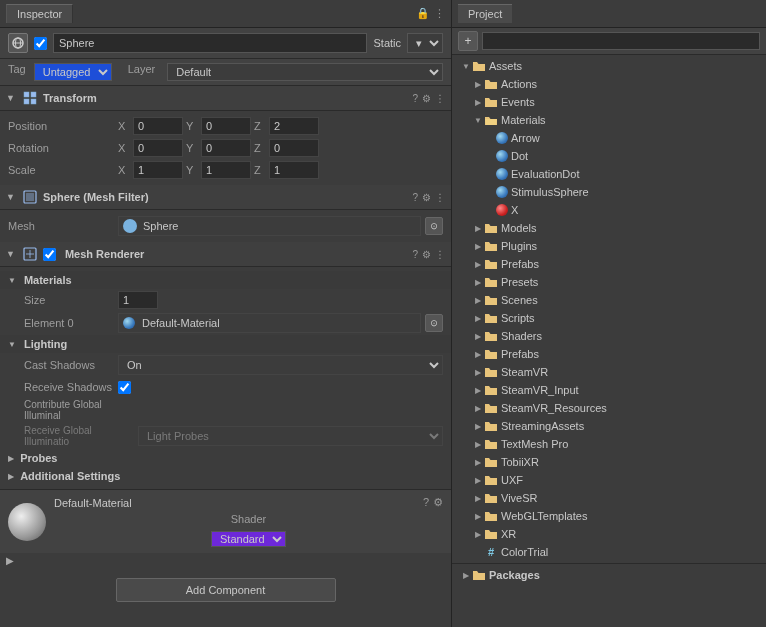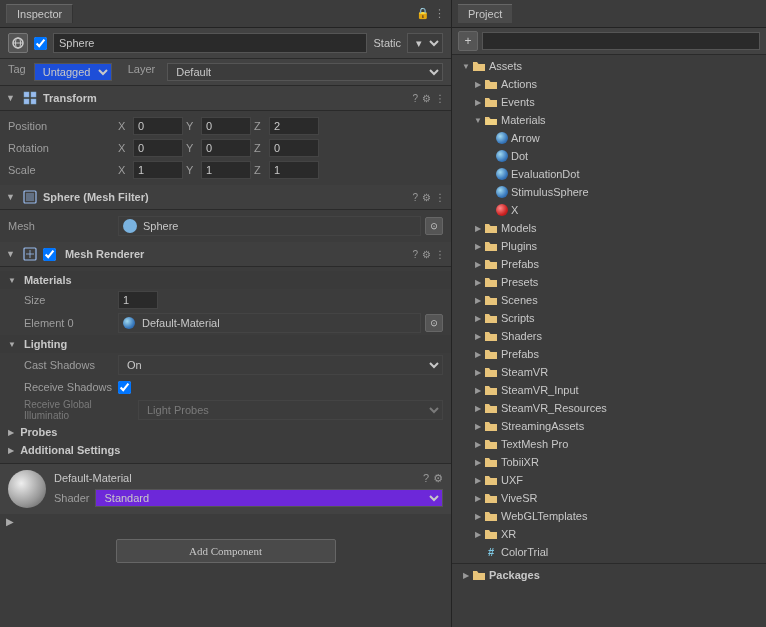--- a/index.html
+++ b/index.html
@@ -304,21 +304,20 @@
     .add-component-btn {
       background: #4a4a4a;
       border: 1px solid #666;
       color: #c8c8c8;
       font-size: 11px;
       padding: 5px 12px;
       width: 220px;
       text-align: center;
       cursor: pointer;
       border-radius: 2px;
-      font-family: Liberation Serif, serif;
     }
 
     
     .material-section {
       background: #424242;
       padding: 6px 8px;
       display: flex;
       align-items: center;
       gap: 8px;
       border-top: 1px solid #2a2a2a;
@@ -339,20 +338,21 @@
     .material-name {
       font-size: 11px;
       color: #c8c8c8;
     }
 
     .shader-row {
       display: flex;
       align-items: center;
       gap: 6px;
       margin-top: 4px;
+      flex-direction: column;
     }
 
     .shader-dropdown {
       flex: 1;
       background: #6d28d9;
       border: 1px solid #555;
       color: #c8c8c8;
       font-size: 11px;
       height: 18px;
       padding: 0 4px;
@@ -709,20 +709,23 @@
           <option>Two Sided</option>
           <option>Shadows Only</option>
         </select>
       </div>
 
       <div class="field-row">
         <span class="field-name" style="padding-left:16px;">Receive Shadows</span>
         <input type="checkbox" checked="" style="">
       </div>
 
+      <div class="field-row">
+        <span class="field-name" style="padding-left:16px;font-size:10px;width:130px;">Contribute Global Illuminal</span>
+      </div>
 
       <div class="field-row">
         <span class="field-name" style="padding-left:16px;font-size:10px;width:130px;color:#7a7a7a;">Receive Global Illuminatio</span>
         <select class="full-dropdown" style="color:#7a7a7a;">
           <option>Light Probes</option>
         </select>
       </div>
 
       <div class="group-row">
         <span style="color:#aaa;font-size:8px;margin-right:6px;">▶</span>

